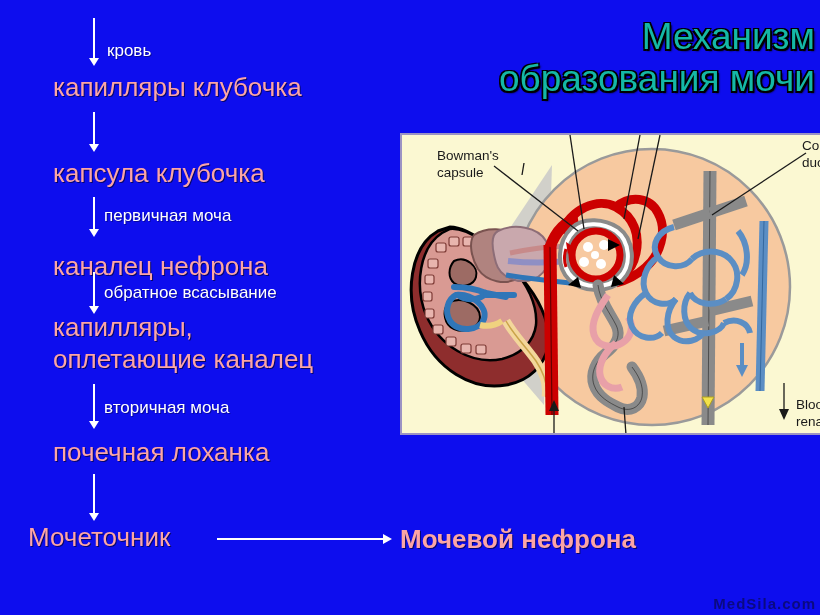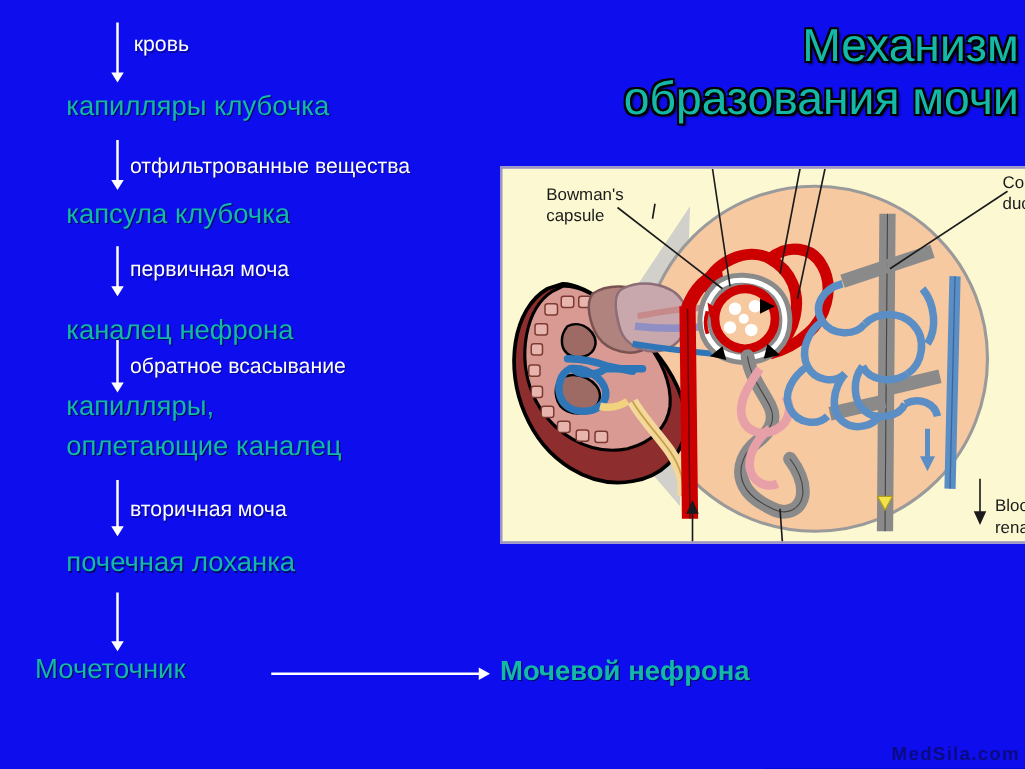--- a/index.html
+++ b/index.html
@@ -32,22 +32,22 @@
       -1.5px -1.5px 0 #000, 1.5px -1.5px 0 #000,
       -1.5px 1.5px 0 #000, 1.5px 1.5px 0 #000,
       2px 2px 2px #000;
     letter-spacing: 0px;
   }
   #title .tline { display: block; white-space: nowrap; }
 
   
   .node {
     position: absolute;
-    color: #14b8a6;
-    font-size: 22px;
+    color: #fca5a5;
+    font-size: 26px;
     line-height: 1.12;
     font-weight: 400;
     white-space: pre;
     text-shadow: 1px 1px 0 rgba(0,0,0,.55);
   }
   .node.bold { font-weight: bold; }
   .edge-label {
     position: absolute;
     color: #ffffff;
     font-size: 17px;
@@ -147,29 +147,28 @@
 
   <div id="title">
     <span class="tline">Механизм</span>
     <span class="tline">образования мочи</span>
   </div>
 
   <div class="varrow" style="left:88px; top:18px; height:48px;">
     <div class="shaft"></div>
     <div class="head"></div>
   </div>
-  <div class="edge-label" style="left:107px; top:26px;">кровь</div>
+  <div class="edge-label" style="left:107px; top:41px;">кровь</div>
 
   <div class="node" style="left:53px; top:73px;">капилляры клубочка</div>
 
   <div class="varrow" style="left:88px; top:112px; height:40px;">
     <div class="shaft"></div>
     <div class="head"></div>
   </div>
-  <div class="edge-label" style="left:104px; top:123px;">отфильтрованные вещества</div>
 
   <div class="node" style="left:53px; top:159px;">капсула клубочка</div>
 
   <div class="varrow" style="left:88px; top:197px; height:40px;">
     <div class="shaft"></div>
     <div class="head"></div>
   </div>
   <div class="edge-label" style="left:104px; top:206px;">первичная моча</div>
 
   <div class="node" style="left:53px; top:252px;">каналец нефрона</div>

